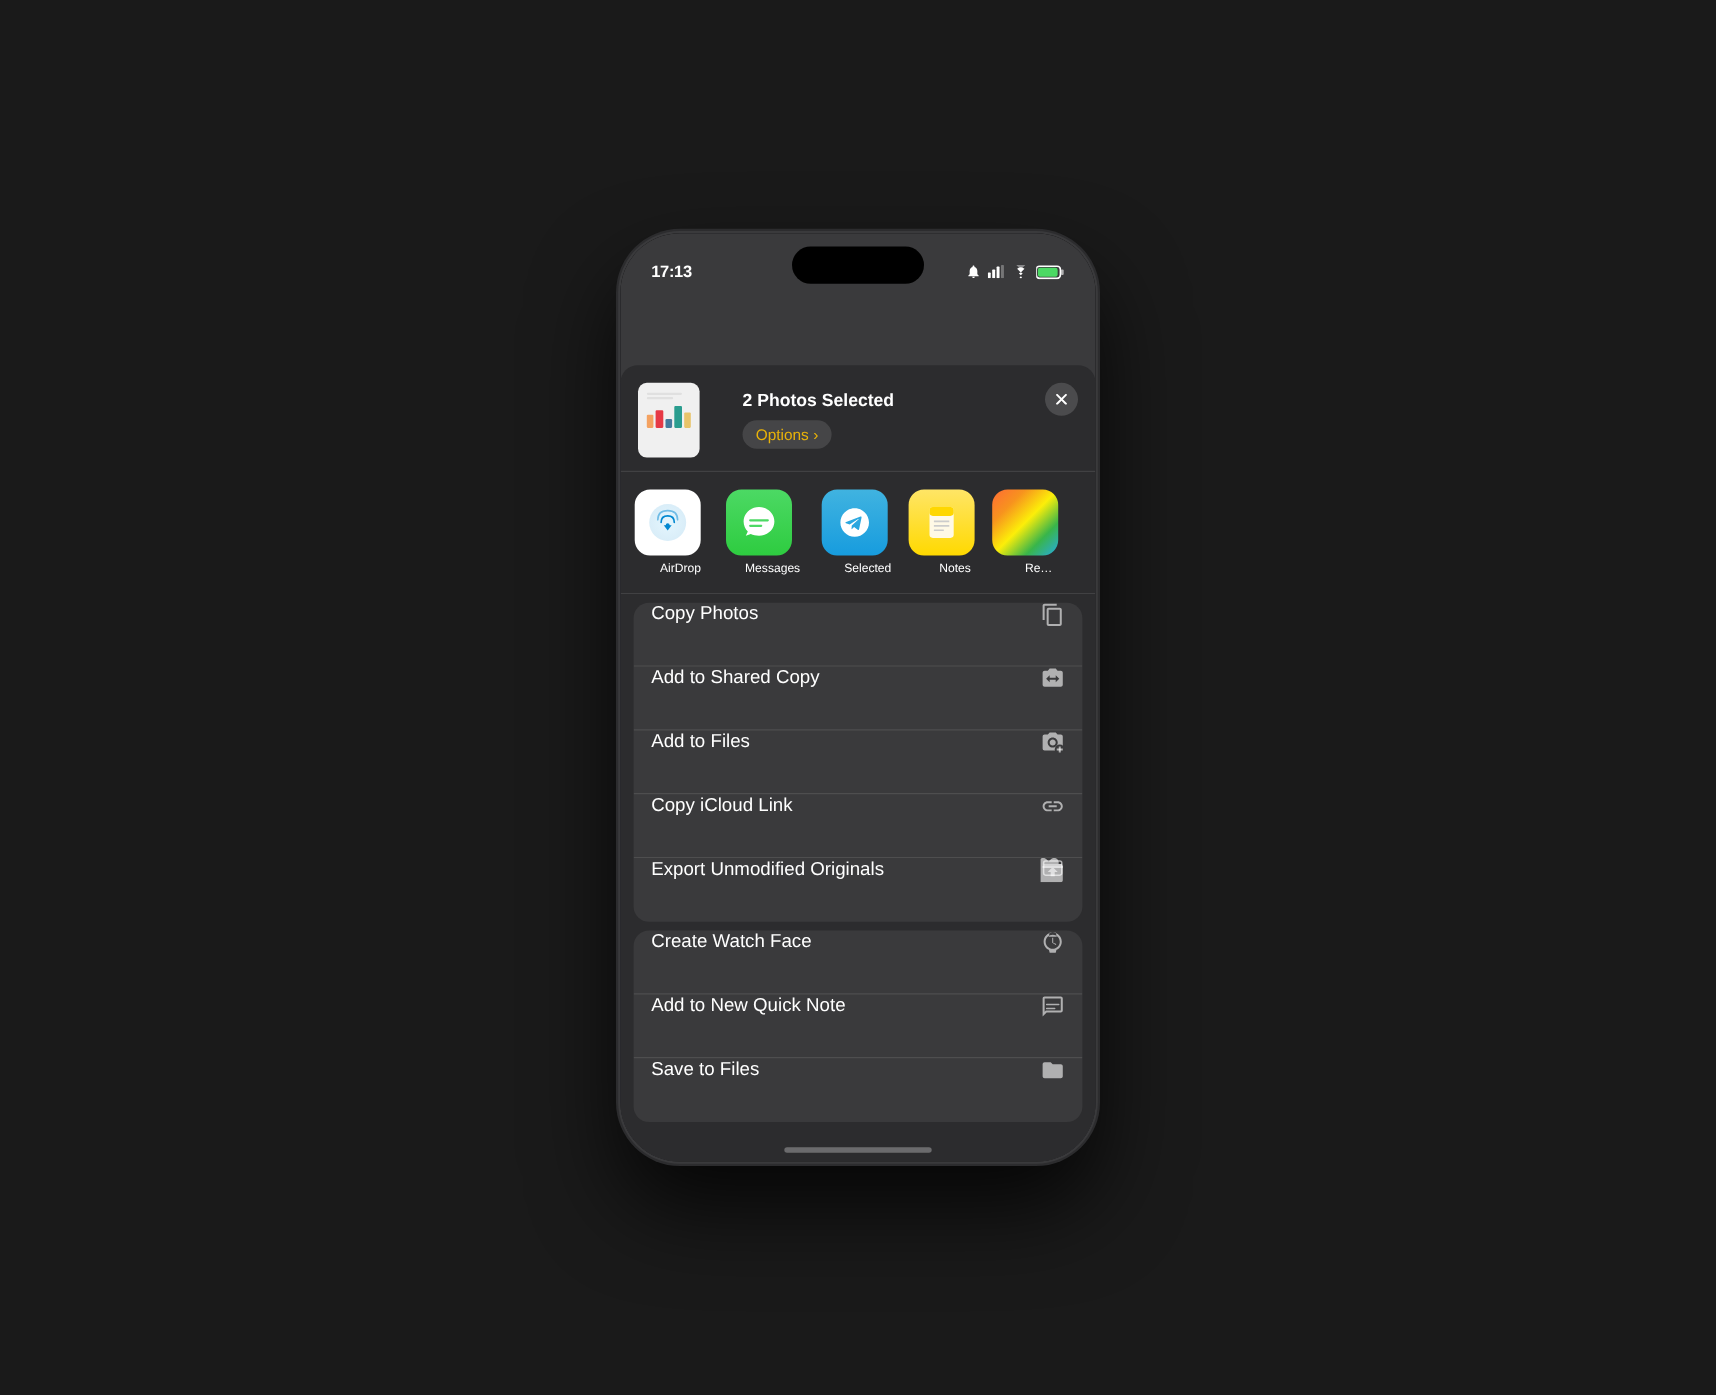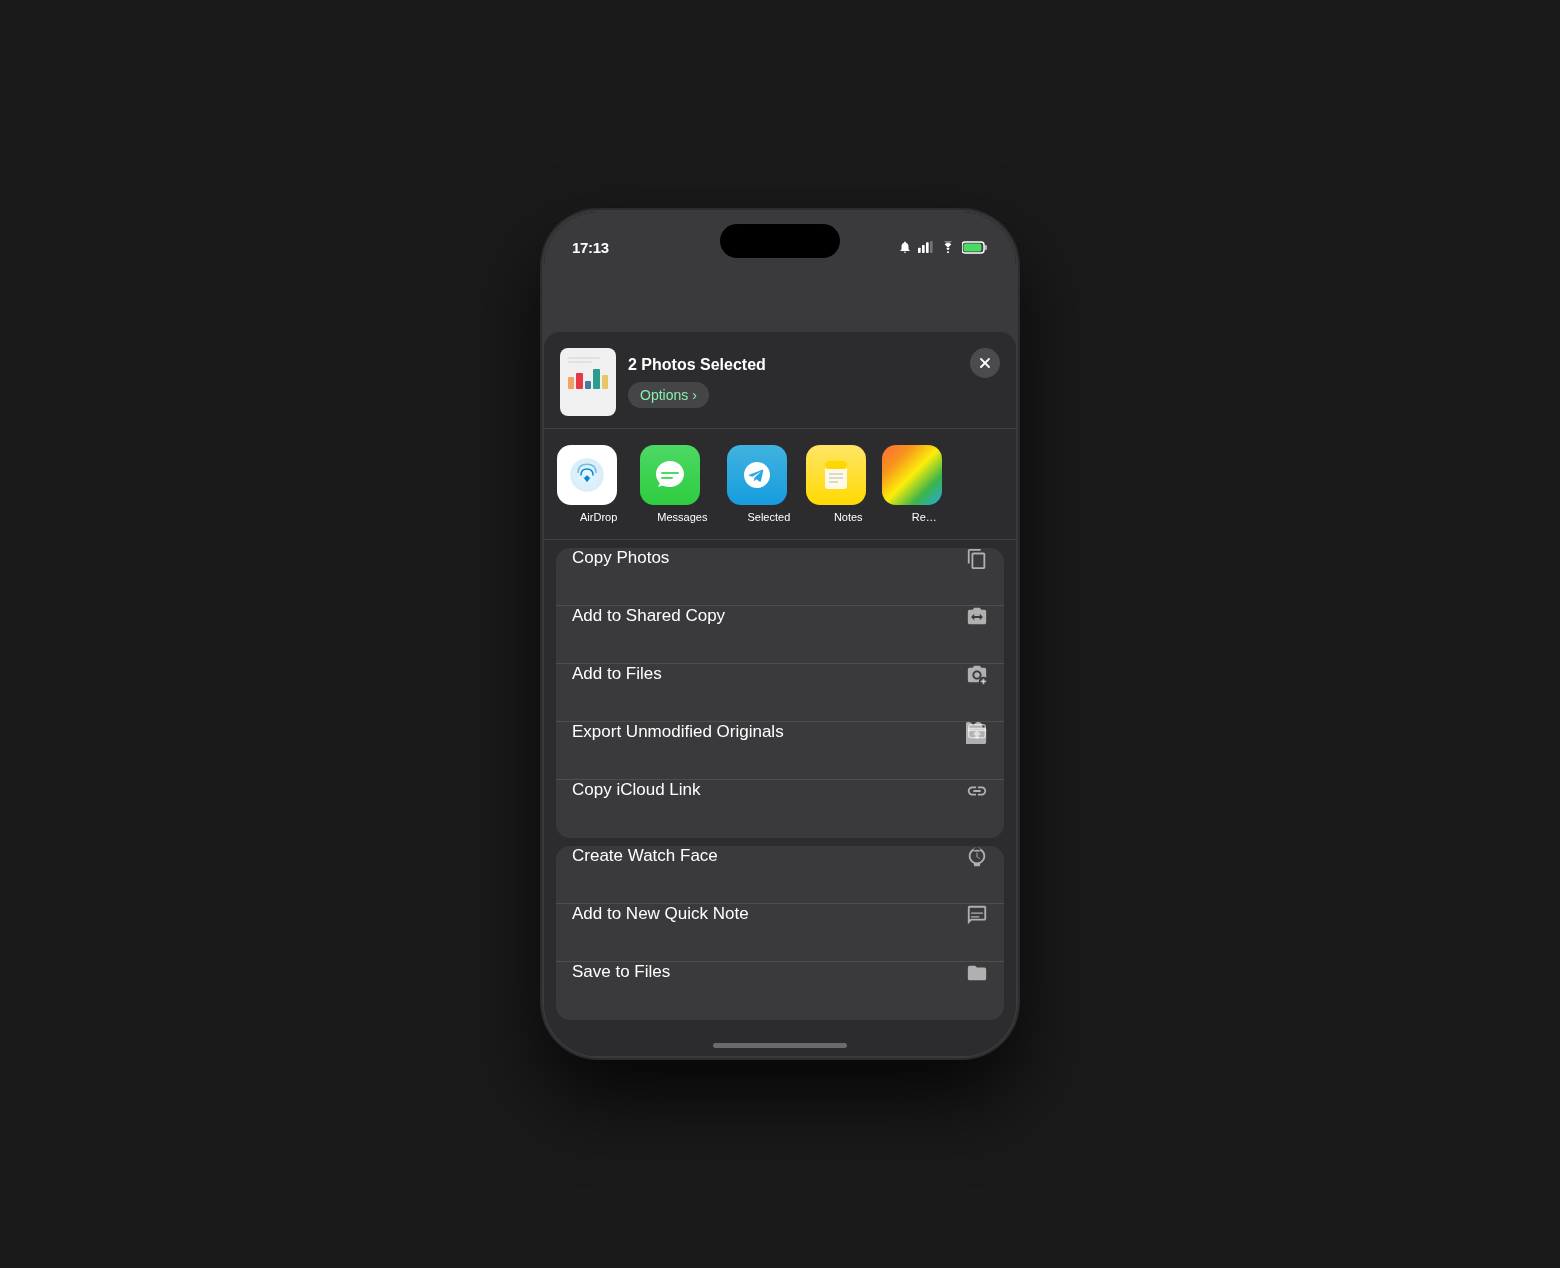--- a/index.html
+++ b/index.html
@@ -6,21 +6,21 @@
     body {
       background: #1a1a1a;
       display: flex;
       justify-content: center;
       align-items: center;
       min-height: 100vh;
       font-family: -apple-system, BlinkMacSystemFont, 'SF Pro Text', 'Helvetica Neue', sans-serif;
     }
 
     .phone-frame {
-      width: 472px;
+      width: 432px;
       height: 844px;
       background: #1c1c1e;
       border-radius: 54px;
       position: relative;
       box-shadow:
         0 0 0 2px #3a3a3c,
         0 0 0 4px #2c2c2e,
         0 40px 80px rgba(0,0,0,0.8);
       overflow: hidden;
     }
@@ -121,20 +121,21 @@
       top: 120px;
     }
 
     
     .sheet-header {
       display: flex;
       align-items: center;
       padding: 16px 16px 12px;
       position: relative;
       border-bottom: 0.5px solid rgba(255,255,255,0.1);
+      gap: 27px;
     }
 
     .sheet-thumbnail {
       width: 56px;
       height: 68px;
       background: #f0f0f0;
       border-radius: 8px;
       overflow: hidden;
       flex-shrink: 0;
       display: flex;
@@ -178,21 +179,21 @@
       font-size: 16px;
       font-weight: 600;
       color: #fff;
       margin-bottom: 8px;
     }
 
     .options-btn {
       background: rgba(255,255,255,0.12);
       border: none;
       border-radius: 14px;
-      color: #86efac;
+      color: #eab308;
       font-size: 14px;
       padding: 5px 12px;
       display: inline-flex;
       align-items: center;
       gap: 4px;
       cursor: pointer;
     }
 
     .close-btn {
       position: absolute;
@@ -478,36 +479,36 @@
           <span class="action-label">Add to Files</span>
           <svg width="22" height="22" viewBox="0 0 24 24" fill="rgba(255,255,255,0.6)">
             <path d="M20 4h-3.17L15 2H9L7.17 4H4C2.9 4 2 4.9 2 6v12c0 1.1.9 2 2 2h16c1.1 0 2-.9 2-2V6c0-1.1-.9-2-2-2zm-8 13c-2.76 0-5-2.24-5-5s2.24-5 5-5 5 2.24 5 5-2.24 5-5 5zm0-8c-1.65 0-3 1.35-3 3s1.35 3 3 3 3-1.35 3-3-1.35-3-3-3z"></path>
             <circle cx="19" cy="19" r="5" fill="#3a3a3c"></circle>
             <line x1="19" y1="16" x2="19" y2="22" stroke="rgba(255,255,255,0.6)" stroke-width="2"></line>
             <line x1="16" y1="19" x2="22" y2="19" stroke="rgba(255,255,255,0.6)" stroke-width="2"></line>
           </svg>
         </div>
 
         <div class="action-item">
+          <span class="action-label">Copy iCloud Link</span>
+          <svg width="22" height="22" viewBox="0 0 24 24" fill="rgba(255,255,255,0.6)">
+            <path d="M3.9 12c0-1.71 1.39-3.1 3.1-3.1h4V7H7c-2.76 0-5 2.24-5 5s2.24 5 5 5h4v-1.9H7c-1.71 0-3.1-1.39-3.1-3.1zM8 13h8v-2H8v2zm9-6h-4v1.9h4c1.71 0 3.1 1.39 3.1 3.1s-1.39 3.1-3.1 3.1h-4V17h4c2.76 0 5-2.24 5-5s-2.24-5-5-5z"></path>
+          </svg>
+        </div>
+
+        <div class="action-item">
           <span class="action-label">Export Unmodified Originals</span>
           <svg width="22" height="22" viewBox="0 0 24 24" fill="rgba(255,255,255,0.6)">
             <path d="M20 6h-2.18c.07-.44.18-.88.18-1.36C18 2.05 15.96 0 13.36 0c-1.4 0-2.72.6-3.64 1.64L8 3.5 6.28 1.64C5.36.6 4.04 0 2.64 0 0 0-2.04 2.05-2.04 4.64c0 .48.11.92.18 1.36H-4c-1.1 0-2 .9-2 2v14c0 1.1.9 2 2 2h24c1.1 0 2-.9 2-2V8c0-1.1-.9-2-2-2z"></path>
             <path d="M2 8h20v2H2zM10 18v-4H7l5-5 5 5h-3v4z" fill="rgba(255,255,255,0.6)"></path>
             <rect x="3" y="3" width="18" height="14" rx="2" fill="none" stroke="rgba(255,255,255,0.6)" stroke-width="1.5"></rect>
             <path d="M3 7h18" stroke="rgba(255,255,255,0.6)" stroke-width="1.5"></path>
           </svg>
         </div>
 
-        <div class="action-item">
-          <span class="action-label">Copy iCloud Link</span>
-          <svg width="22" height="22" viewBox="0 0 24 24" fill="rgba(255,255,255,0.6)">
-            <path d="M3.9 12c0-1.71 1.39-3.1 3.1-3.1h4V7H7c-2.76 0-5 2.24-5 5s2.24 5 5 5h4v-1.9H7c-1.71 0-3.1-1.39-3.1-3.1zM8 13h8v-2H8v2zm9-6h-4v1.9h4c1.71 0 3.1 1.39 3.1 3.1s-1.39 3.1-3.1 3.1h-4V17h4c2.76 0 5-2.24 5-5s-2.24-5-5-5z"></path>
-          </svg>
-        </div>
-
       </div>
 
       <div class="actions-section-2">
 
         <div class="action-item">
           <span class="action-label">Create Watch Face</span>
           <svg width="22" height="22" viewBox="0 0 24 24" fill="rgba(255,255,255,0.6)">
             <path d="M9 2h6l1 4H8L9 2zM8 18l1 4h6l1-4H8zm4-16C7.03 2 3 6.03 3 11s4.03 9 9 9 9-4.03 9-9-4.03-9-9-9zm0 16c-3.87 0-7-3.13-7-7s3.13-7 7-7 7 3.13 7 7-3.13 7-7 7zm.5-7.77V7h-1v5l3.6 2.16.5-.85-3.1-1.31z"></path>
           </svg>
         </div>

